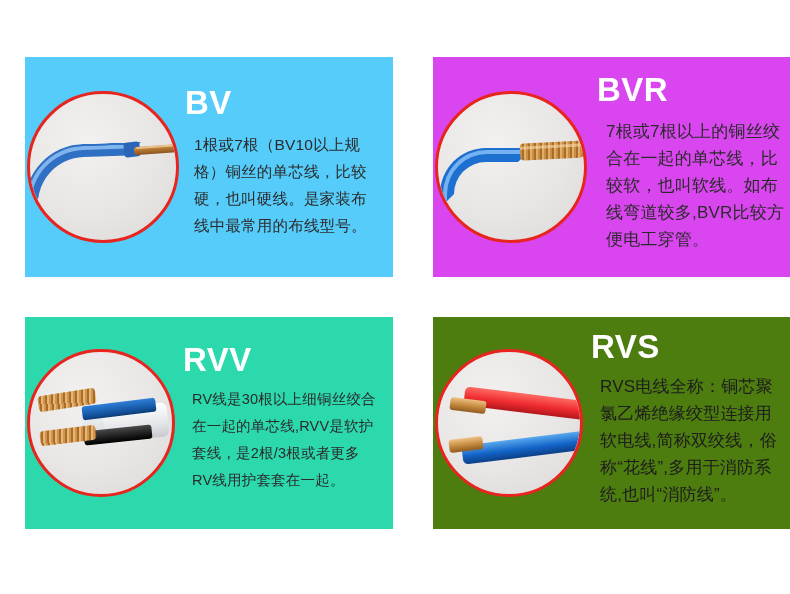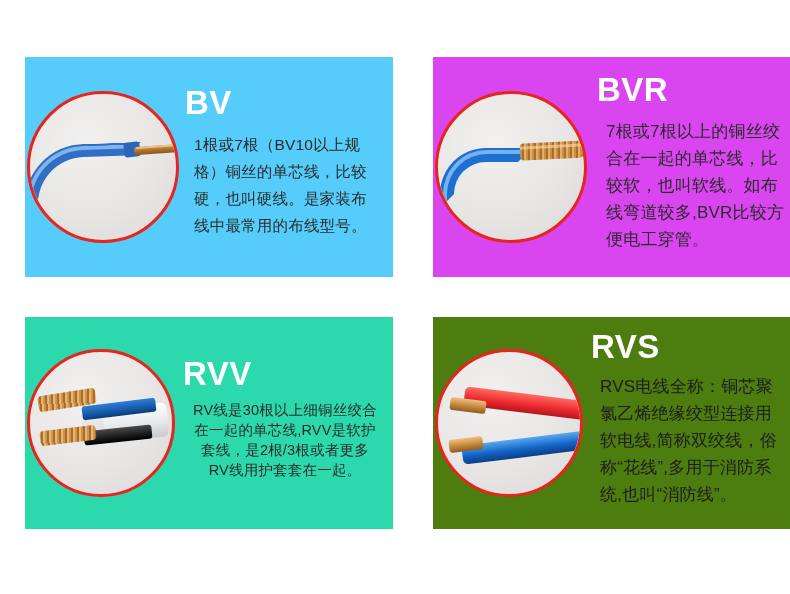--- a/index.html
+++ b/index.html
@@ -292,21 +292,21 @@
   }
   .panel-desc {
     font-size: 15.5px;
     line-height: 27px;
     color: #2b2b2b;
     margin: 9px;
     letter-spacing: .2px;
   }
   .panel.bvr .panel-desc,
   .panel.rvs .panel-desc { font-size: 17px; }
-  .panel.rvv .panel-desc { font-size: 14.5px; line-height: 20px; text-align: center; }
+  .panel.rvv .panel-desc { font-size: 14.5px; line-height: 27px; }
   .panel.rvs .panel-desc { color: #1d1d1d; }
 
   .panel.bv  .text-col { padding-left: 6px; }
   .panel.bvr .text-col { padding-left: 10px; }
   .panel.rvv .text-col { padding-left: 8px; }
   .panel.rvs .text-col { padding-left: 8px; }
 
   .panel.rvv .panel-title,
   .panel.rvs .panel-title { margin-bottom: 10px; }
 </style>

